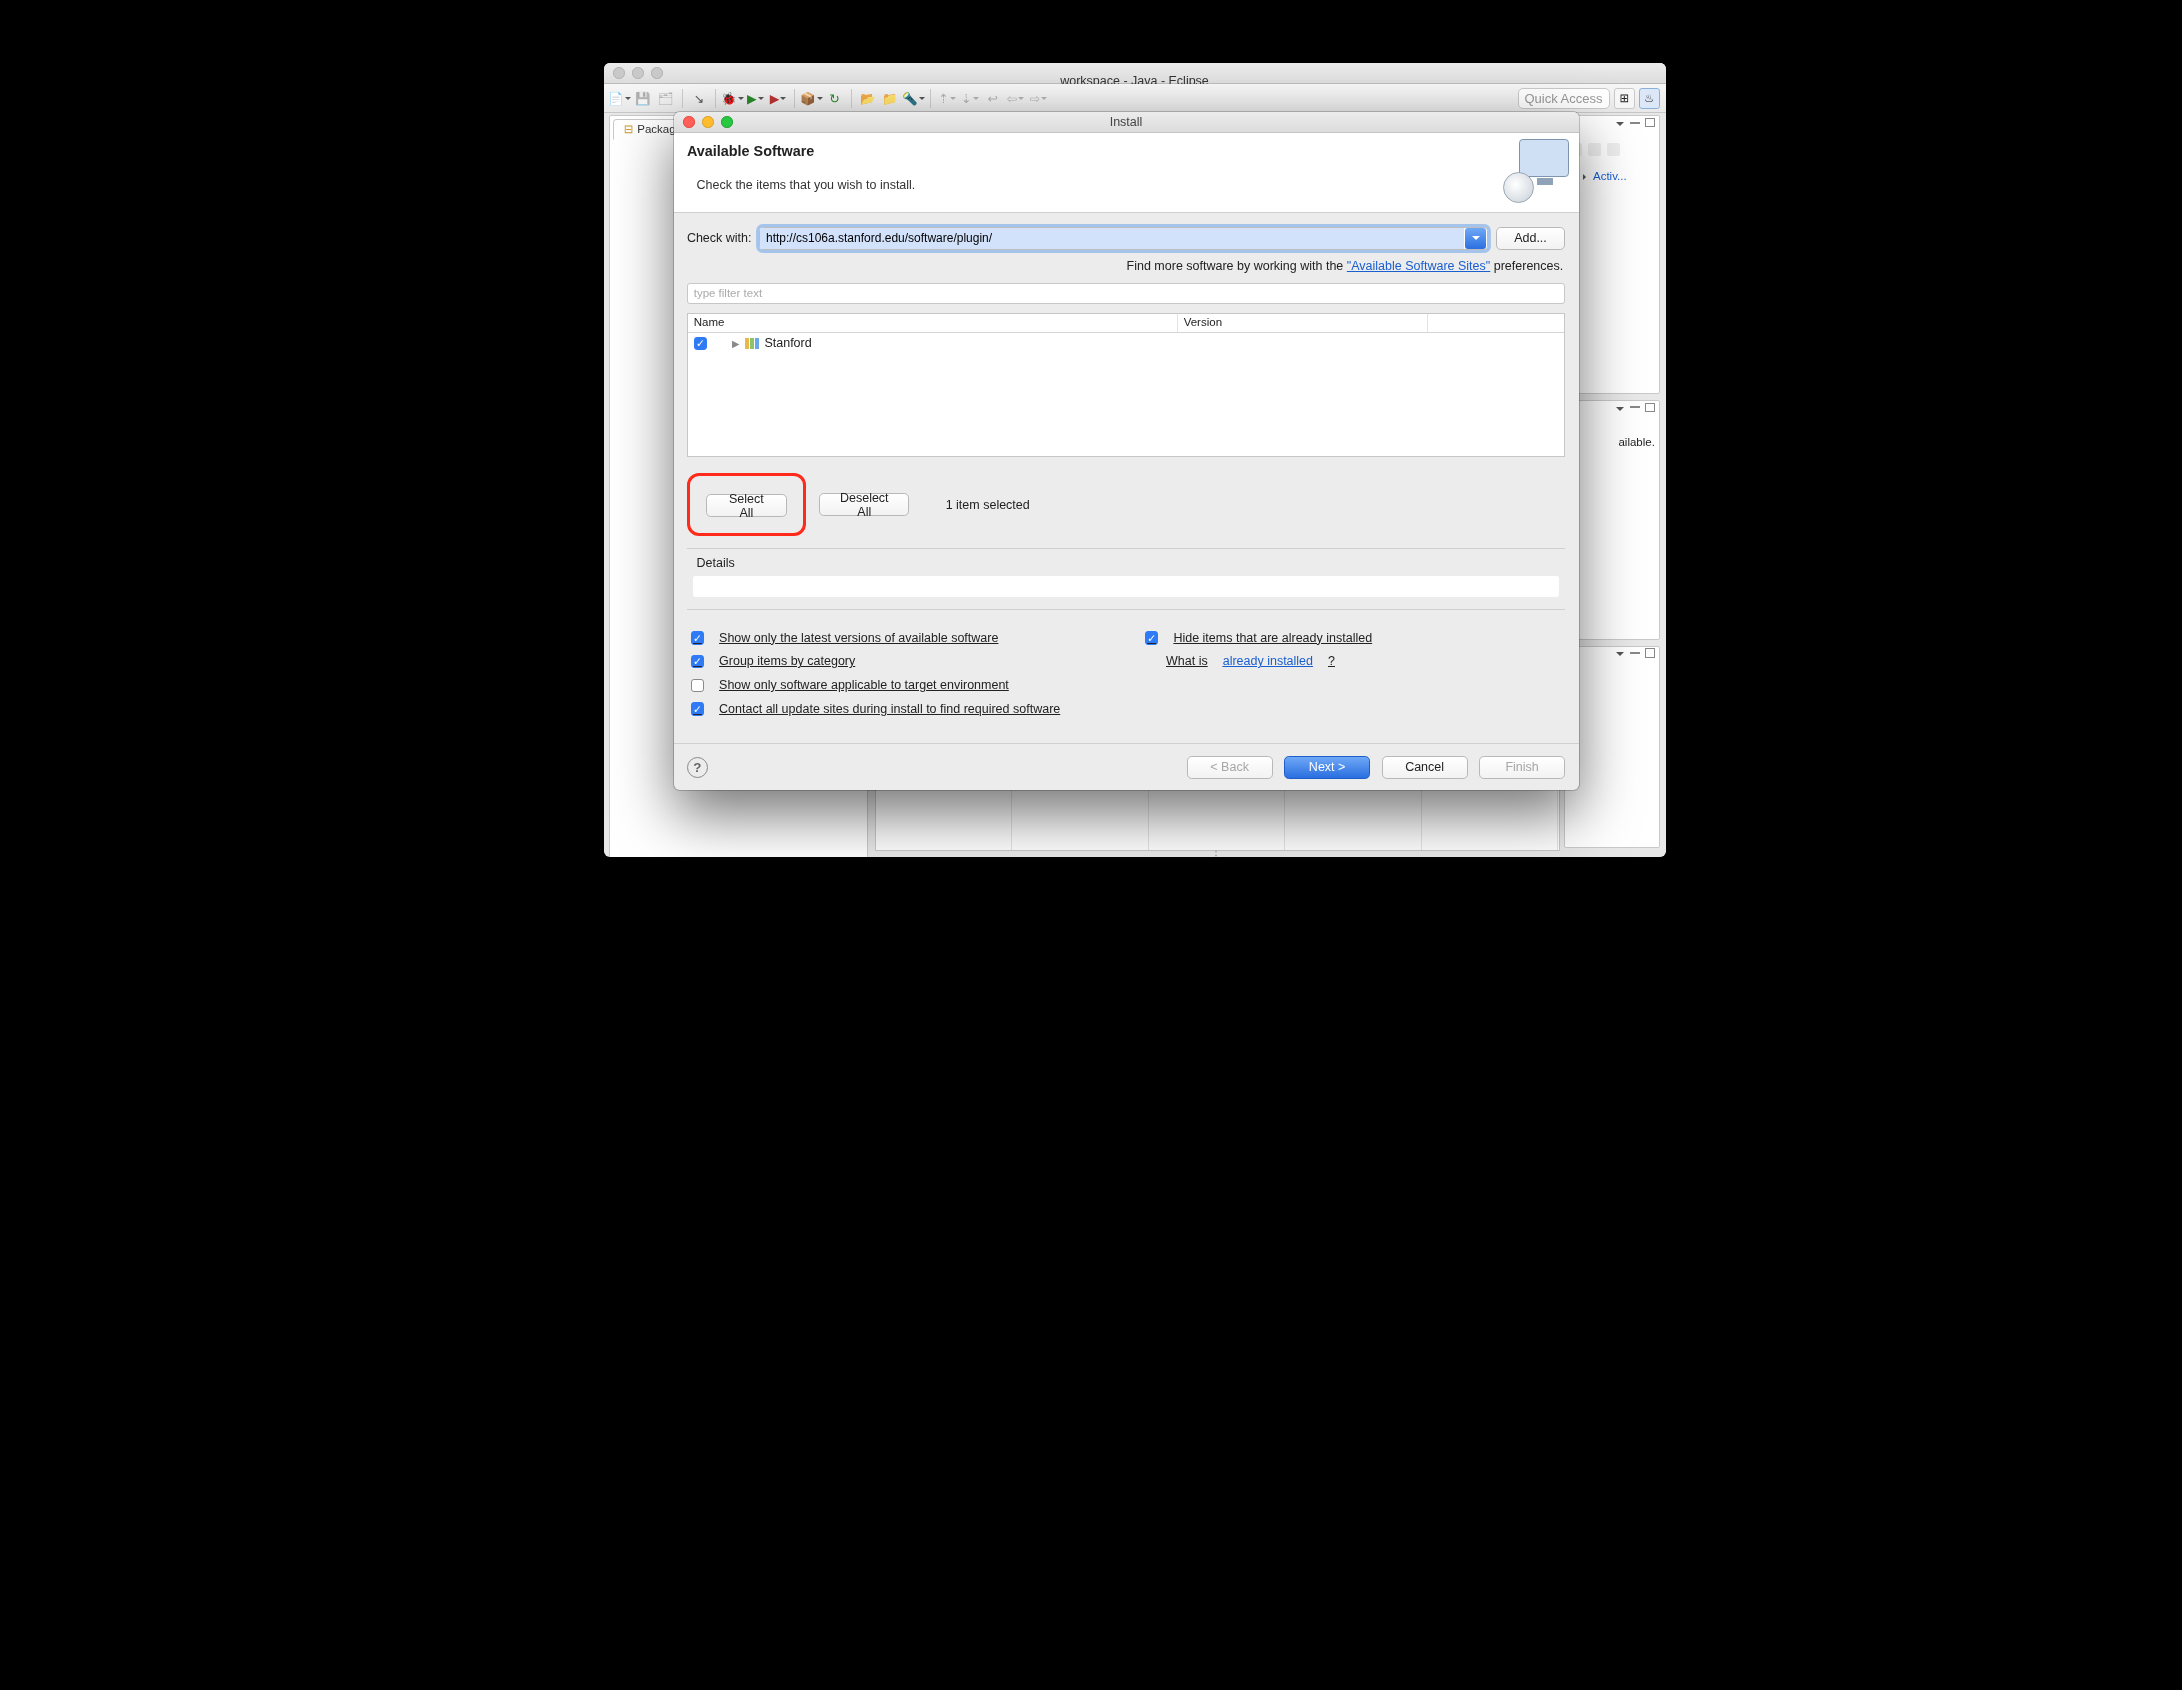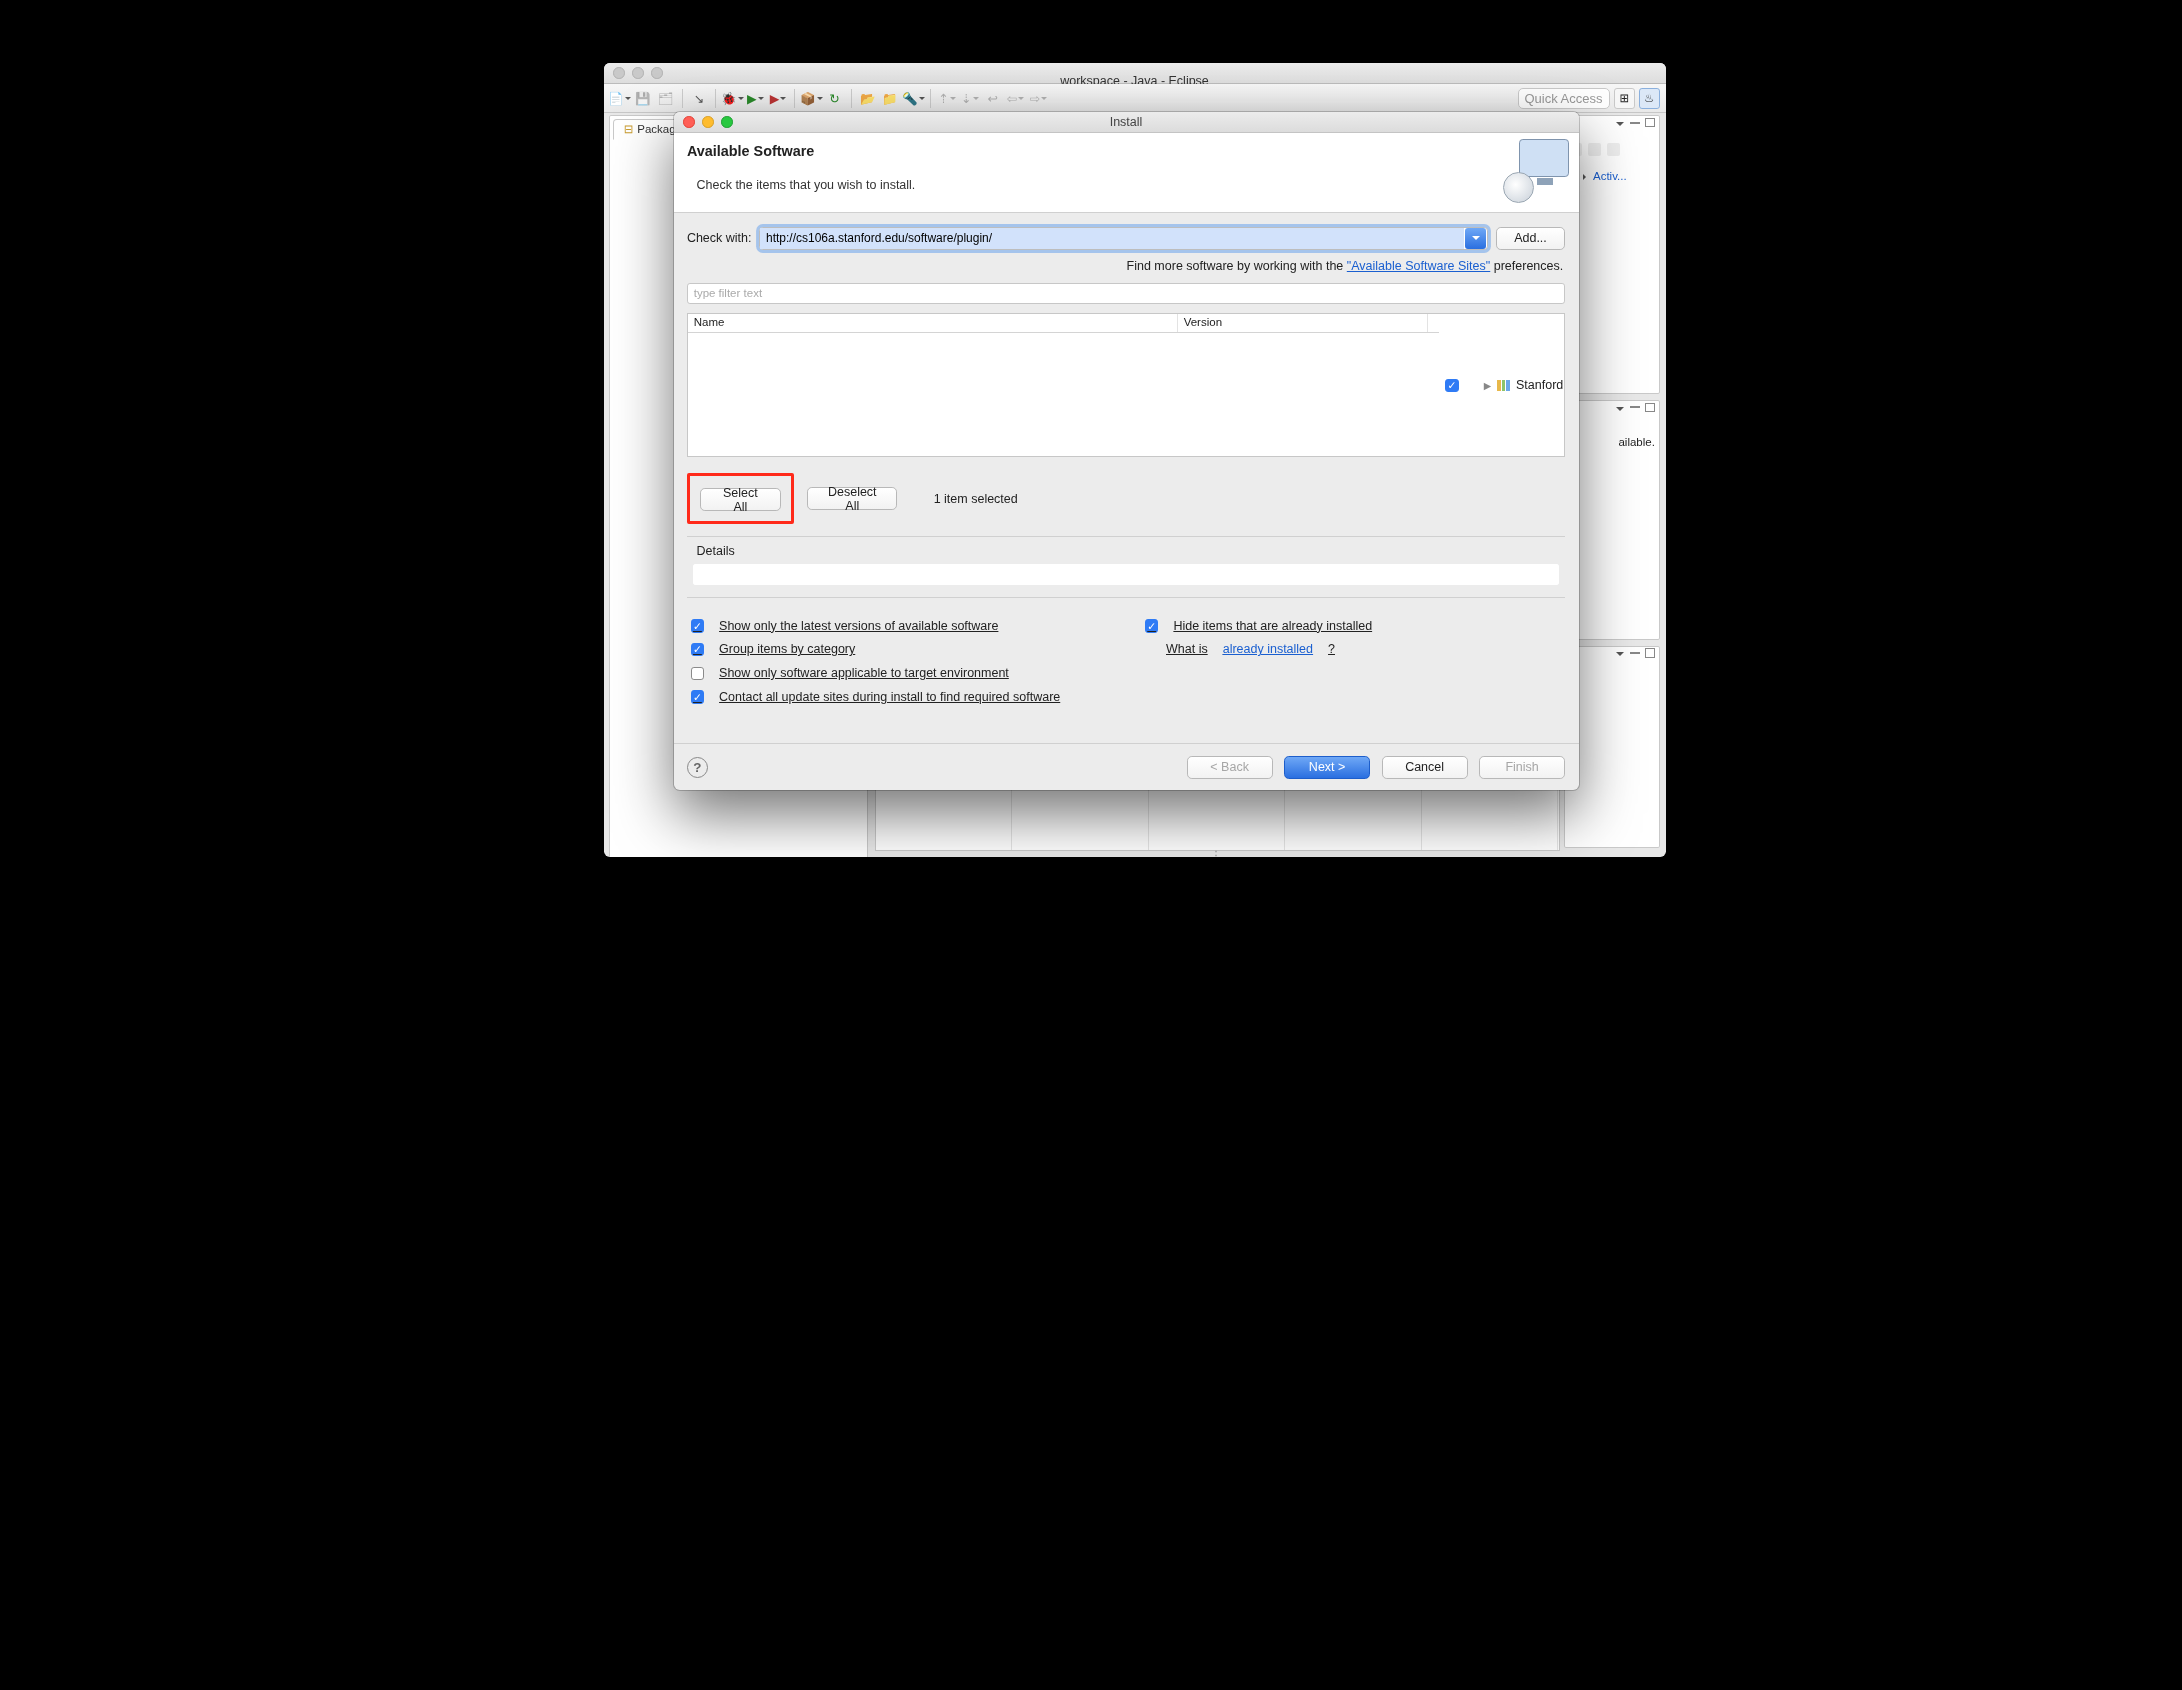--- a/index.html
+++ b/index.html
@@ -231,21 +231,21 @@
   .hint-row a{ color:#1a5fd0; text-decoration:underline;}
 
   .filter-input{
     height:21px; background:#fff; border:1px solid #c7c7c7;
     border-radius:2.9px; padding:0 5.8px; font-size:11.5px; color:#aaa;
     display:flex; align-items:center;
   }
 
   .tree{
     border:1px solid #c7c7c7; background:#fff; height:144px;
-    display:flex; flex-direction:row;justify-content:space-between;
+    display:flex; flex-direction:column;
   }
   .tree-head{
     display:flex; height:19px; border-bottom:1px solid #d4d4d4;
     font-size:11.5px; color:#222; background:#fff;
   }
   .tree-head div{ padding:1.9px 5.8px;}
   .th-name{ flex: 0 0 490px; border-right:1px solid #e3e3e3;}
   .th-ver{ flex: 0 0 250px; border-right:1px solid #e3e3e3;}
   .tree-row{
     display:flex; align-items:center; gap:5.8px;
@@ -265,21 +265,21 @@
   .folder-swatch i{width:3.8px;height:11.5px;display:inline-block;}
   .folder-swatch i:nth-child(1){background:#e8bімен8;} 
   .folder-swatch i:nth-child(1){background:#e8b84a;}
   .folder-swatch i:nth-child(2){background:#8cc46b;}
   .folder-swatch i:nth-child(3){background:#6aa7e8;}
 
   .sel-row{
     display:flex; align-items:center; gap:13.4px; padding:5.8px 0 1.9px 0;
   }
   .red-box{
-    border:3.8px solid #ff2a1a; padding:10px; border-radius:2px;
+    border:3.8px solid #ff2a1a; padding:16px; border-radius:12px;
   }
 
   .details-area{
     border-top:1px solid #d0d0d0; border-bottom:1px solid #d0d0d0;
     background:#ececec; padding:7.7px 0 11.5px 0;
   }
   .details-area .lbl{font-size:12.5px; padding-left:9.6px; margin-bottom:5.8px;}
   .details-area .box{ margin:0 5.8px; height:21px; background:#fff; border:1px solid #fff; border-radius:1.9px;}
 
   .opts{

